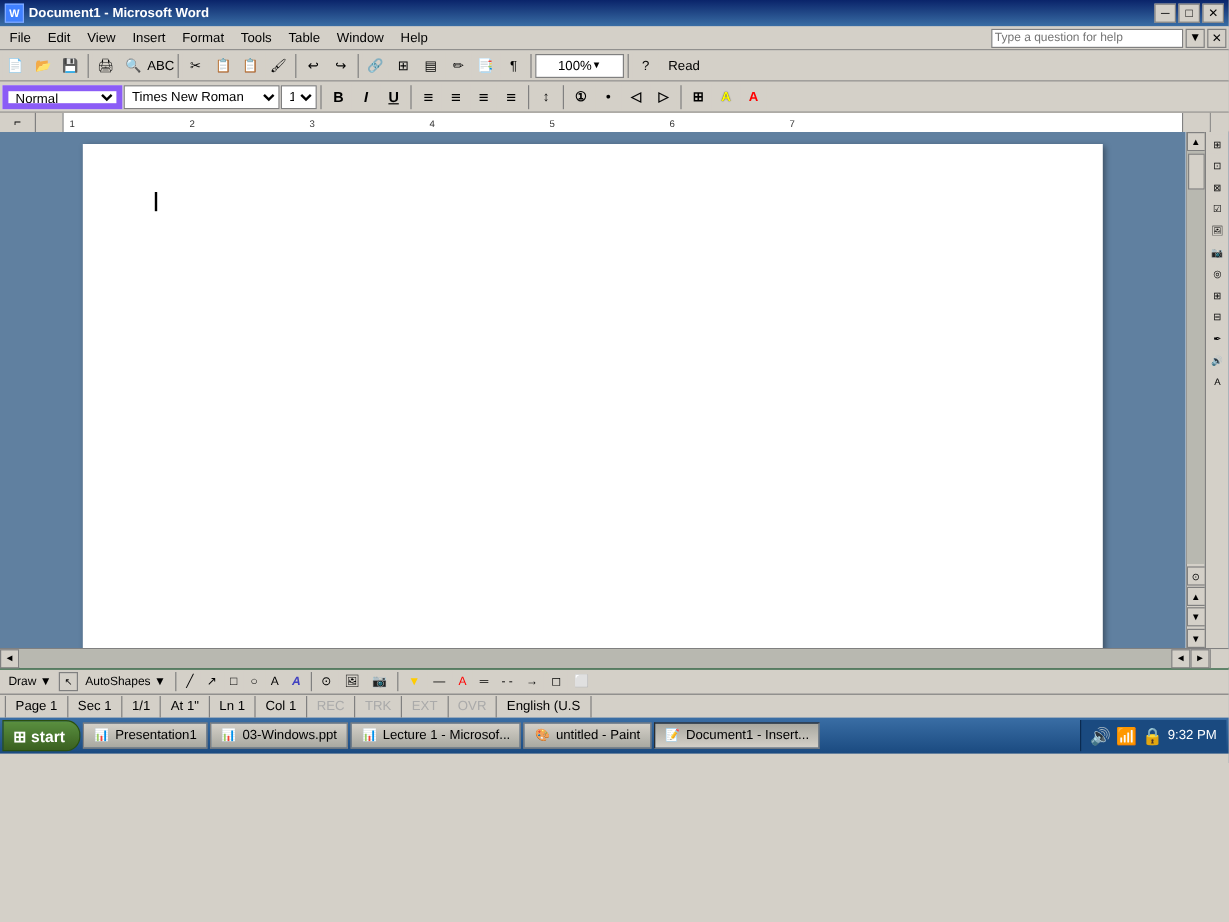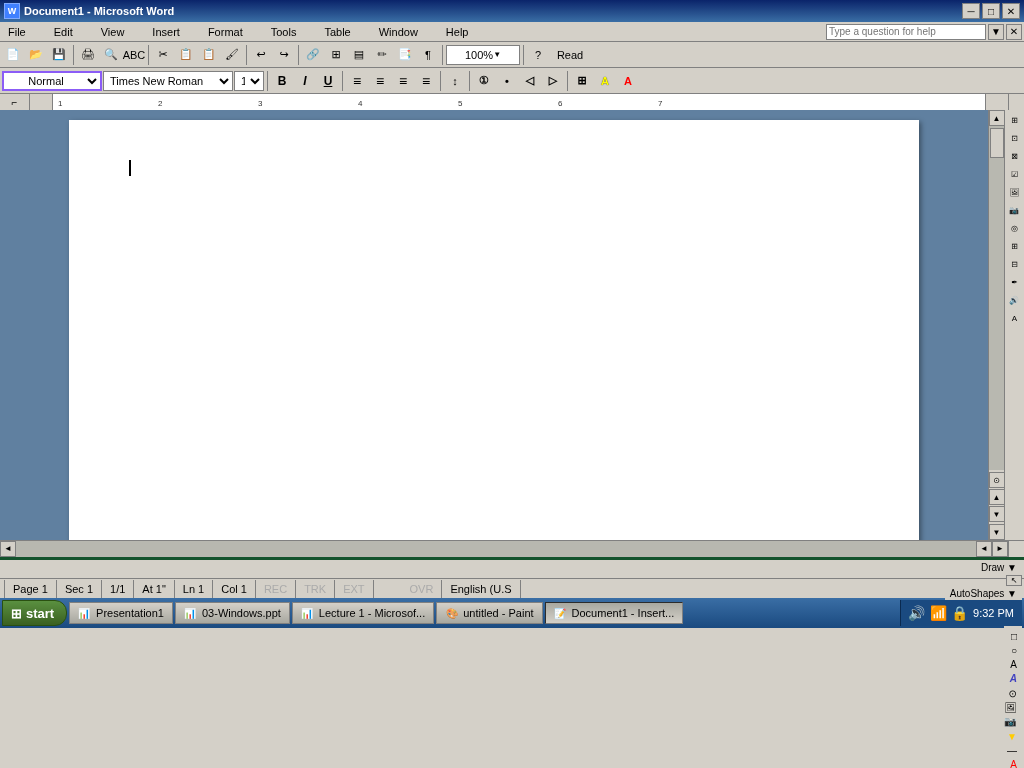--- a/index.html
+++ b/index.html
@@ -53,21 +53,21 @@
     .title-btn.close { background: #d4d0c8; }
 
     
     #menu-bar {
       background: #d4d0c8;
       height: 20px;
       display: flex;
       align-items: center;
       border-bottom: 1px solid #808080;
       padding: 0 2px;
-      gap: 16px;
+      gap: 2px;
     }
     .menu-item {
       padding: 1px 6px;
       font-size: 11px;
       cursor: pointer;
       height: 18px;
       display: flex;
       align-items: center;
     }
     
@@ -134,24 +134,23 @@
       display: flex;
       align-items: center;
       border-bottom: 1px solid #808080;
       padding: 1px 2px;
       gap: 1px;
     }
     #style-select {
       width: 100px;
       height: 20px;
       font-size: 11px;
-      border: 2px solid #8b5cf6;
+      border: 5px solid #8b5cf6;
       background: white;
       padding: 0 2px;
-      text-align: center;
     }
     #font-select {
       width: 130px;
       height: 20px;
       font-size: 11px;
       border: 1px solid #808080;
       background: white;
       padding: 0 2px;
     }
     #size-select {
@@ -331,26 +330,25 @@
       border-left: 1px solid #808080;
     }
     .hscroll-arrows {
       display: flex;
     }
 
     
     #draw-toolbar {
       height: 22px;
       background: #d4d0c8;
-      border-top: 4px solid #14532d;
-      display: flex;
-      align-items: flex-end;
+      border-top: 2px solid #14532d;
+      display: flex;
+      align-items: center;
       padding: 1px 2px;
       gap: 1px;
-      flex-direction: column;
     }
     .draw-btn {
       height: 18px;
       background: #d4d0c8;
       border: 1px solid transparent;
       display: flex;
       align-items: center;
       justify-content: center;
       cursor: pointer;
       font-size: 10px;
@@ -647,21 +645,21 @@
 <div id="status-bar">
   <div class="status-item">Page 1</div>
   <div class="status-item">Sec 1</div>
   <div class="status-item">1/1</div>
   <div class="status-item">At 1"</div>
   <div class="status-item">Ln 1</div>
   <div class="status-item">Col 1</div>
   <div class="status-item" style="color:#aaa;">REC</div>
   <div class="status-item" style="color:#aaa;">TRK</div>
   <div class="status-item" style="color:#aaa;">EXT</div>
-  <div class="status-item" style="color:#aaa;margin-left:28px;">OVR</div>
+  <div class="status-item" style="color:#aaa;">OVR</div>
   <div class="status-item">English (U.S</div>
 </div>
 
 <div id="taskbar">
   <div id="start-btn">
     <span>⊞</span>
     <span>start</span>
   </div>
   <div class="task-btn">
     <span class="task-icon">📊</span>

